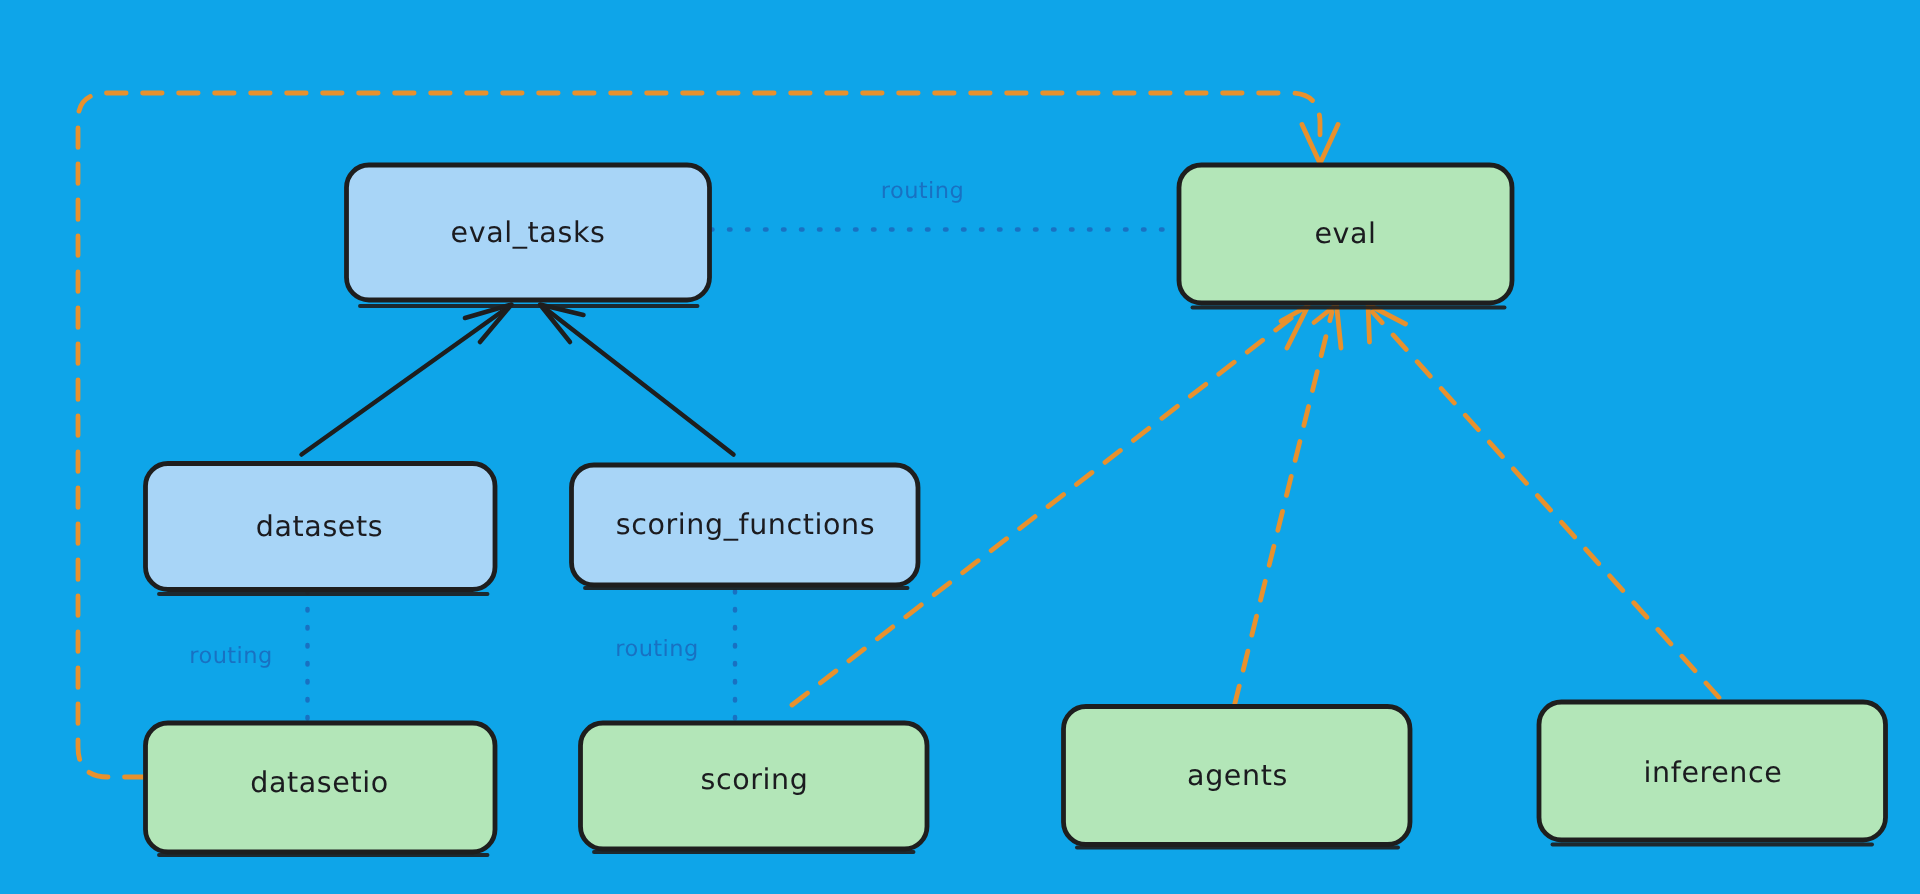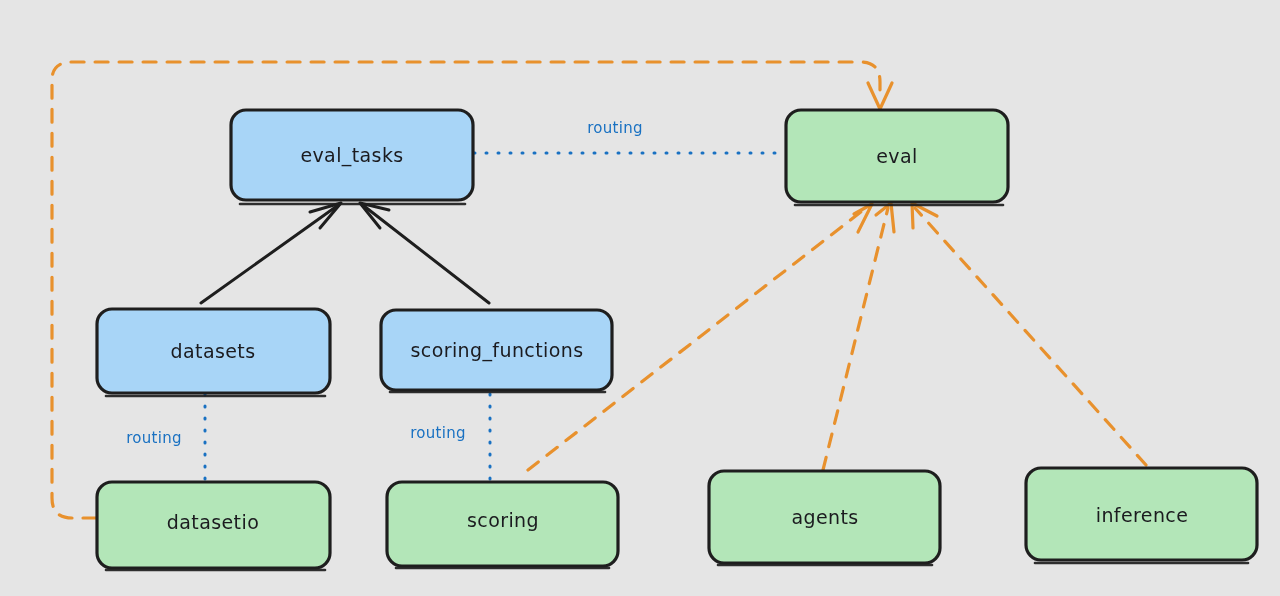--- a/index.html
+++ b/index.html
@@ -4,21 +4,21 @@
 <style>
   html, body {
     margin: 0;
     padding: 0;
     background: #ffffff;
   }
   #canvas {
     position: relative;
     width: 1280px;
     height: 596px;
-    background: #e5e5e5;
+    background: #0ea5e9;
     overflow: hidden;
     font-family: "DejaVu Sans", sans-serif;
   }
   svg.layer {
     position: absolute;
     top: 0; left: 0;
     width: 1280px;
     height: 596px;
   }
   .node-label {

